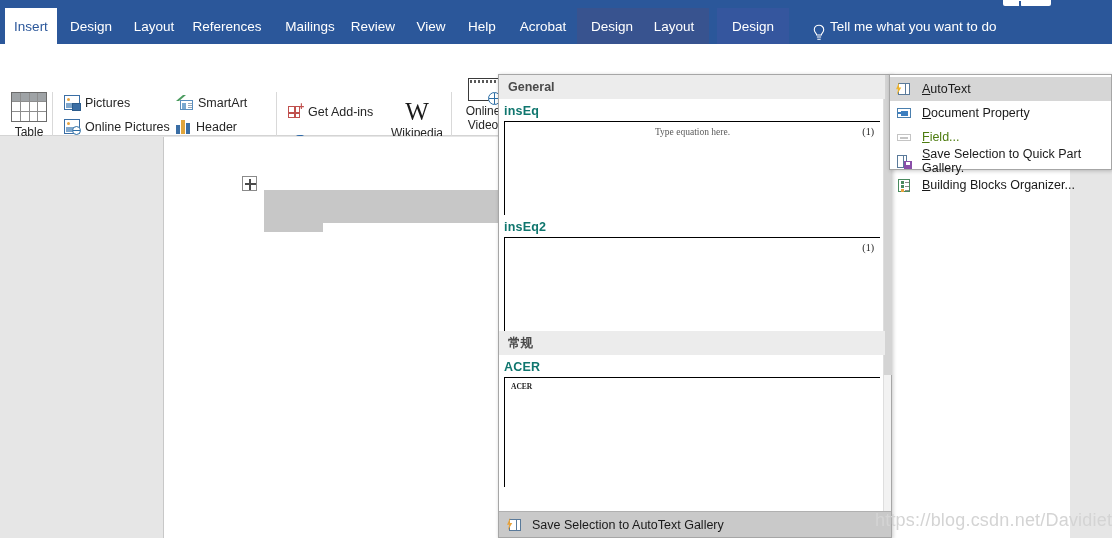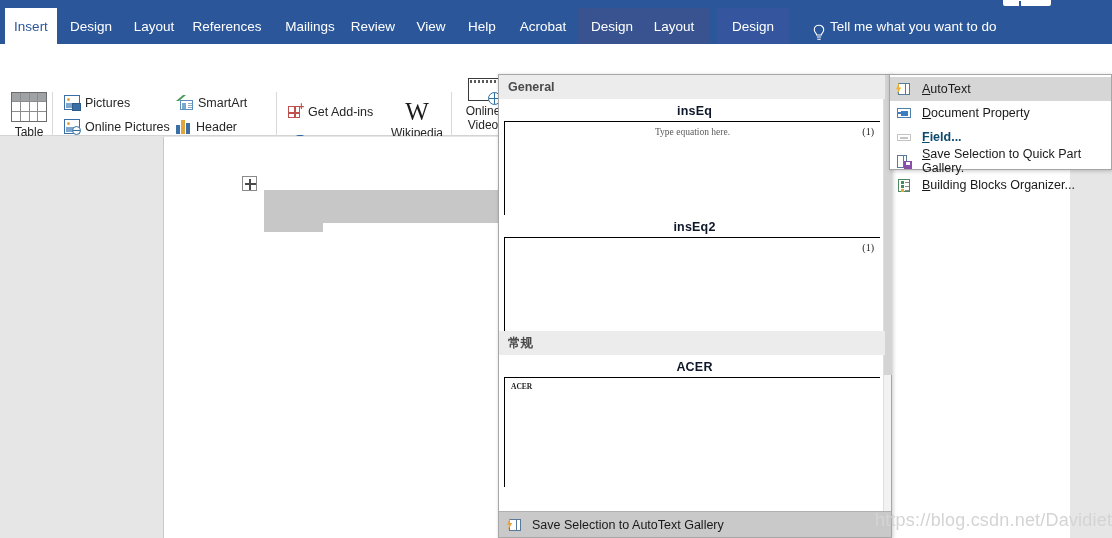--- a/index.html
+++ b/index.html
@@ -187,28 +187,27 @@
   .tbl-handle::before { content:""; position:absolute; left:6px; top:1.5px; width:1.5px; height:11px; background:#4a4a4a; }
   .tbl-handle::after  { content:""; position:absolute; left:1.5px; top:6px; width:11px; height:1.5px; background:#4a4a4a; }
   .tbl-sel-a { position: absolute; left: 264px; top: 190px; width: 340px; height: 33px; background: #c7c7c7; }
   .tbl-sel-b { position: absolute; left: 264px; top: 223px; width: 59px; height: 9px; background: #c7c7c7; }
 
   
   .gallery {
     position: absolute; left: 498px; top: 74px; width: 394px; height: 464px;
     background: #ffffff; border: 1px solid #a6a6a6;
     box-shadow: 1px 1px 4px rgba(0,0,0,.22);
-    text-align: center;
   }
   .gal-cat {
     height: 24px; background: #ececec; display: flex; align-items: center;
     padding-left: 9px; font-size: 12.5px; font-weight: bold; color: #4a4a4a;
   }
   .gal-item-name {
-    font-size: 12.5px; font-weight: bold; color: #0f172a;
+    font-size: 12.5px; font-weight: bold; color: #0f766e;
     padding: 5px 0 3px 5px; letter-spacing: .2px;
   }
   .gal-prev {
     margin: 0 5px 0 5px; background:#ffffff;
     border-top: 1.5px solid #000; border-left: 1.5px solid #000;
     position: relative;
   }
   .gal-prev .eqtext {
     position: absolute; left: 50%; transform: translateX(-50%); top: 5px;
     font-family: "Liberation Serif", serif; font-size: 9.5px; color: #5a5a5a; white-space: nowrap;
@@ -237,21 +236,21 @@
   .menu {
     position: absolute; left: 889px; top: 74px; width: 223px; height: 96px;
     background: #ffffff; border: 1px solid #a6a6a6;
     box-shadow: 1px 1px 4px rgba(0,0,0,.22); padding: 2px 0;
   }
   .menu-item {
     height: 24px; display: flex; align-items: center; gap: 10px;
     padding-left: 6px; font-size: 12.5px; color: #1a1a1a; cursor: default;
   }
   .menu-item.sel { background: #d6d6d6; }
-  .menu-item.dis { color: #0c4a6e; font-weight: bold; }
+  .menu-item.dis { color: #4d7c0f; }
   .menu-item .mlabel u { text-decoration: underline; }
   .menu-icon { width: 16px; height: 16px; flex: 0 0 16px; position: relative; }
 
   .mi-autotext .bk { position:absolute; left:2px; top:2px; width:12px; height:12px; border:1.3px solid #5a7a9a; background:#fff;}
   .mi-autotext .bk::after{content:""; position:absolute; left:5.5px; top:0; width:1.2px; height:100%; background:#5a7a9a;}
   .mi-autotext .bolt{position:absolute; left:-1px; top:1px; width:7px; height:13px; background:#f0b429;
      clip-path: polygon(60% 0, 15% 55%, 45% 55%, 25% 100%, 90% 42%, 55% 42%);}
   .mi-autotext.g .bolt{ background:#e8a33d; }
 
   .mi-docprop .b1{position:absolute; left:1px; top:3px; width:14px; height:10px; border:1.4px solid #4a7fae; background:#fff;}

